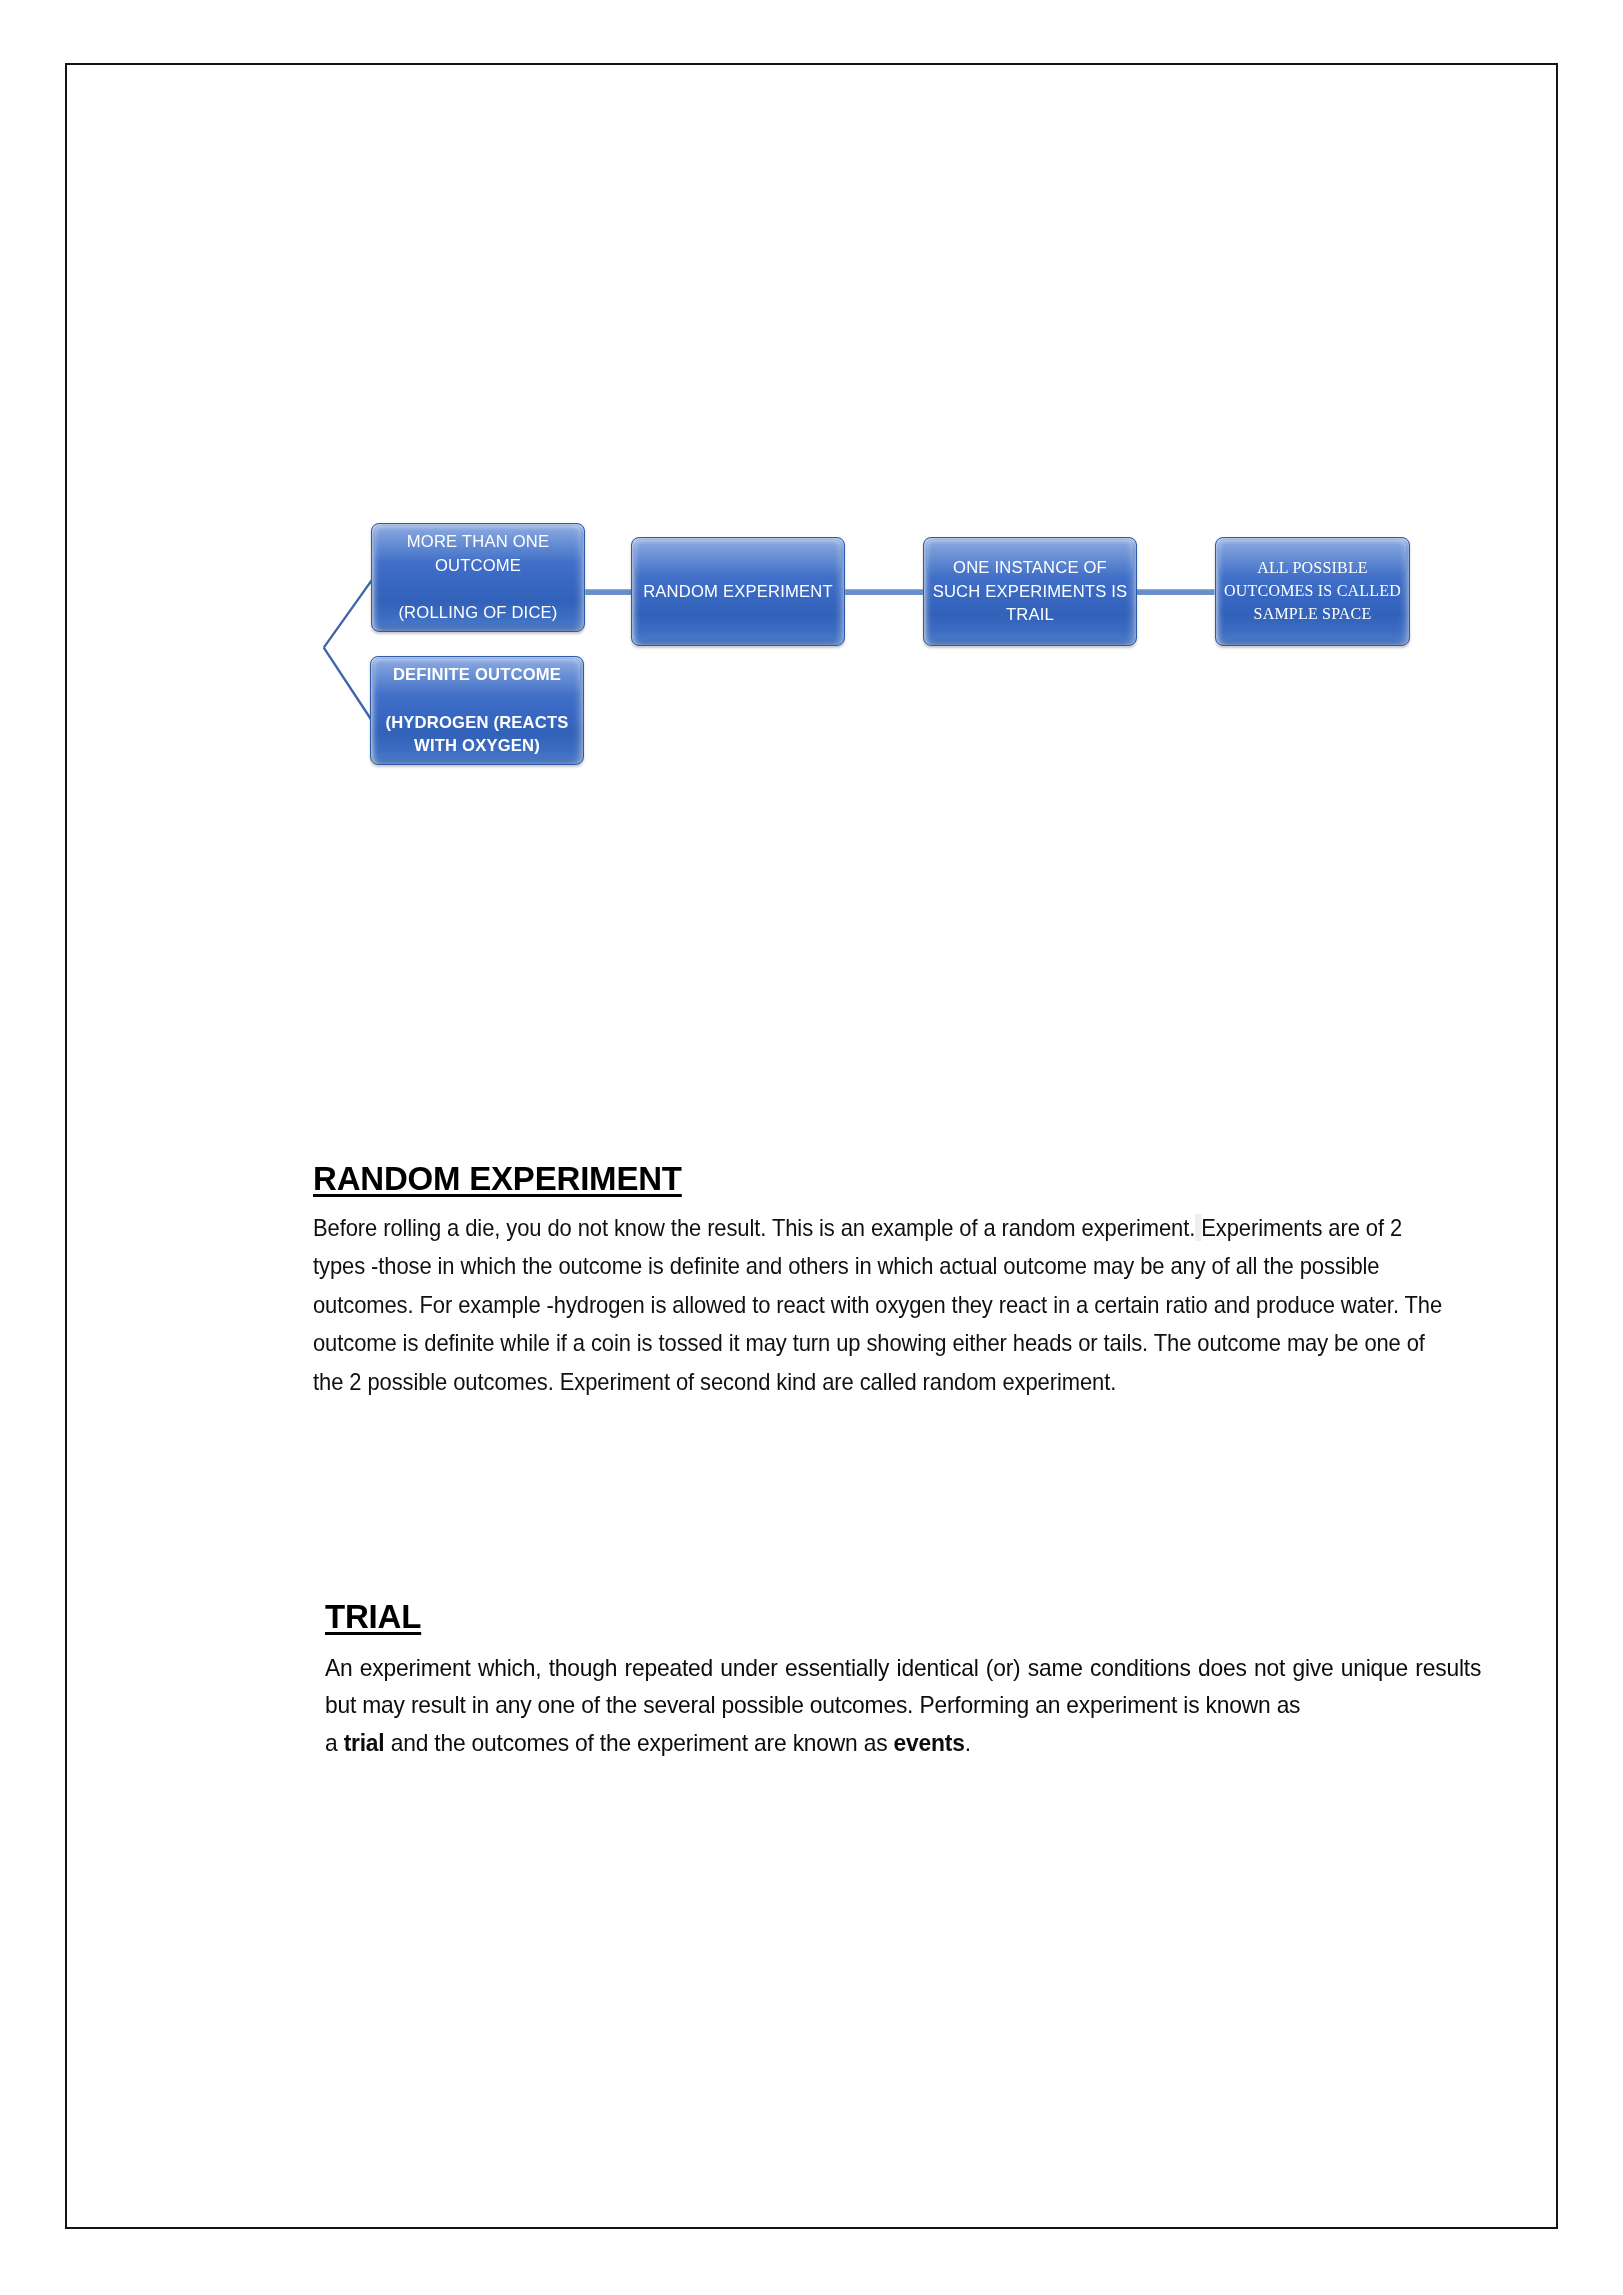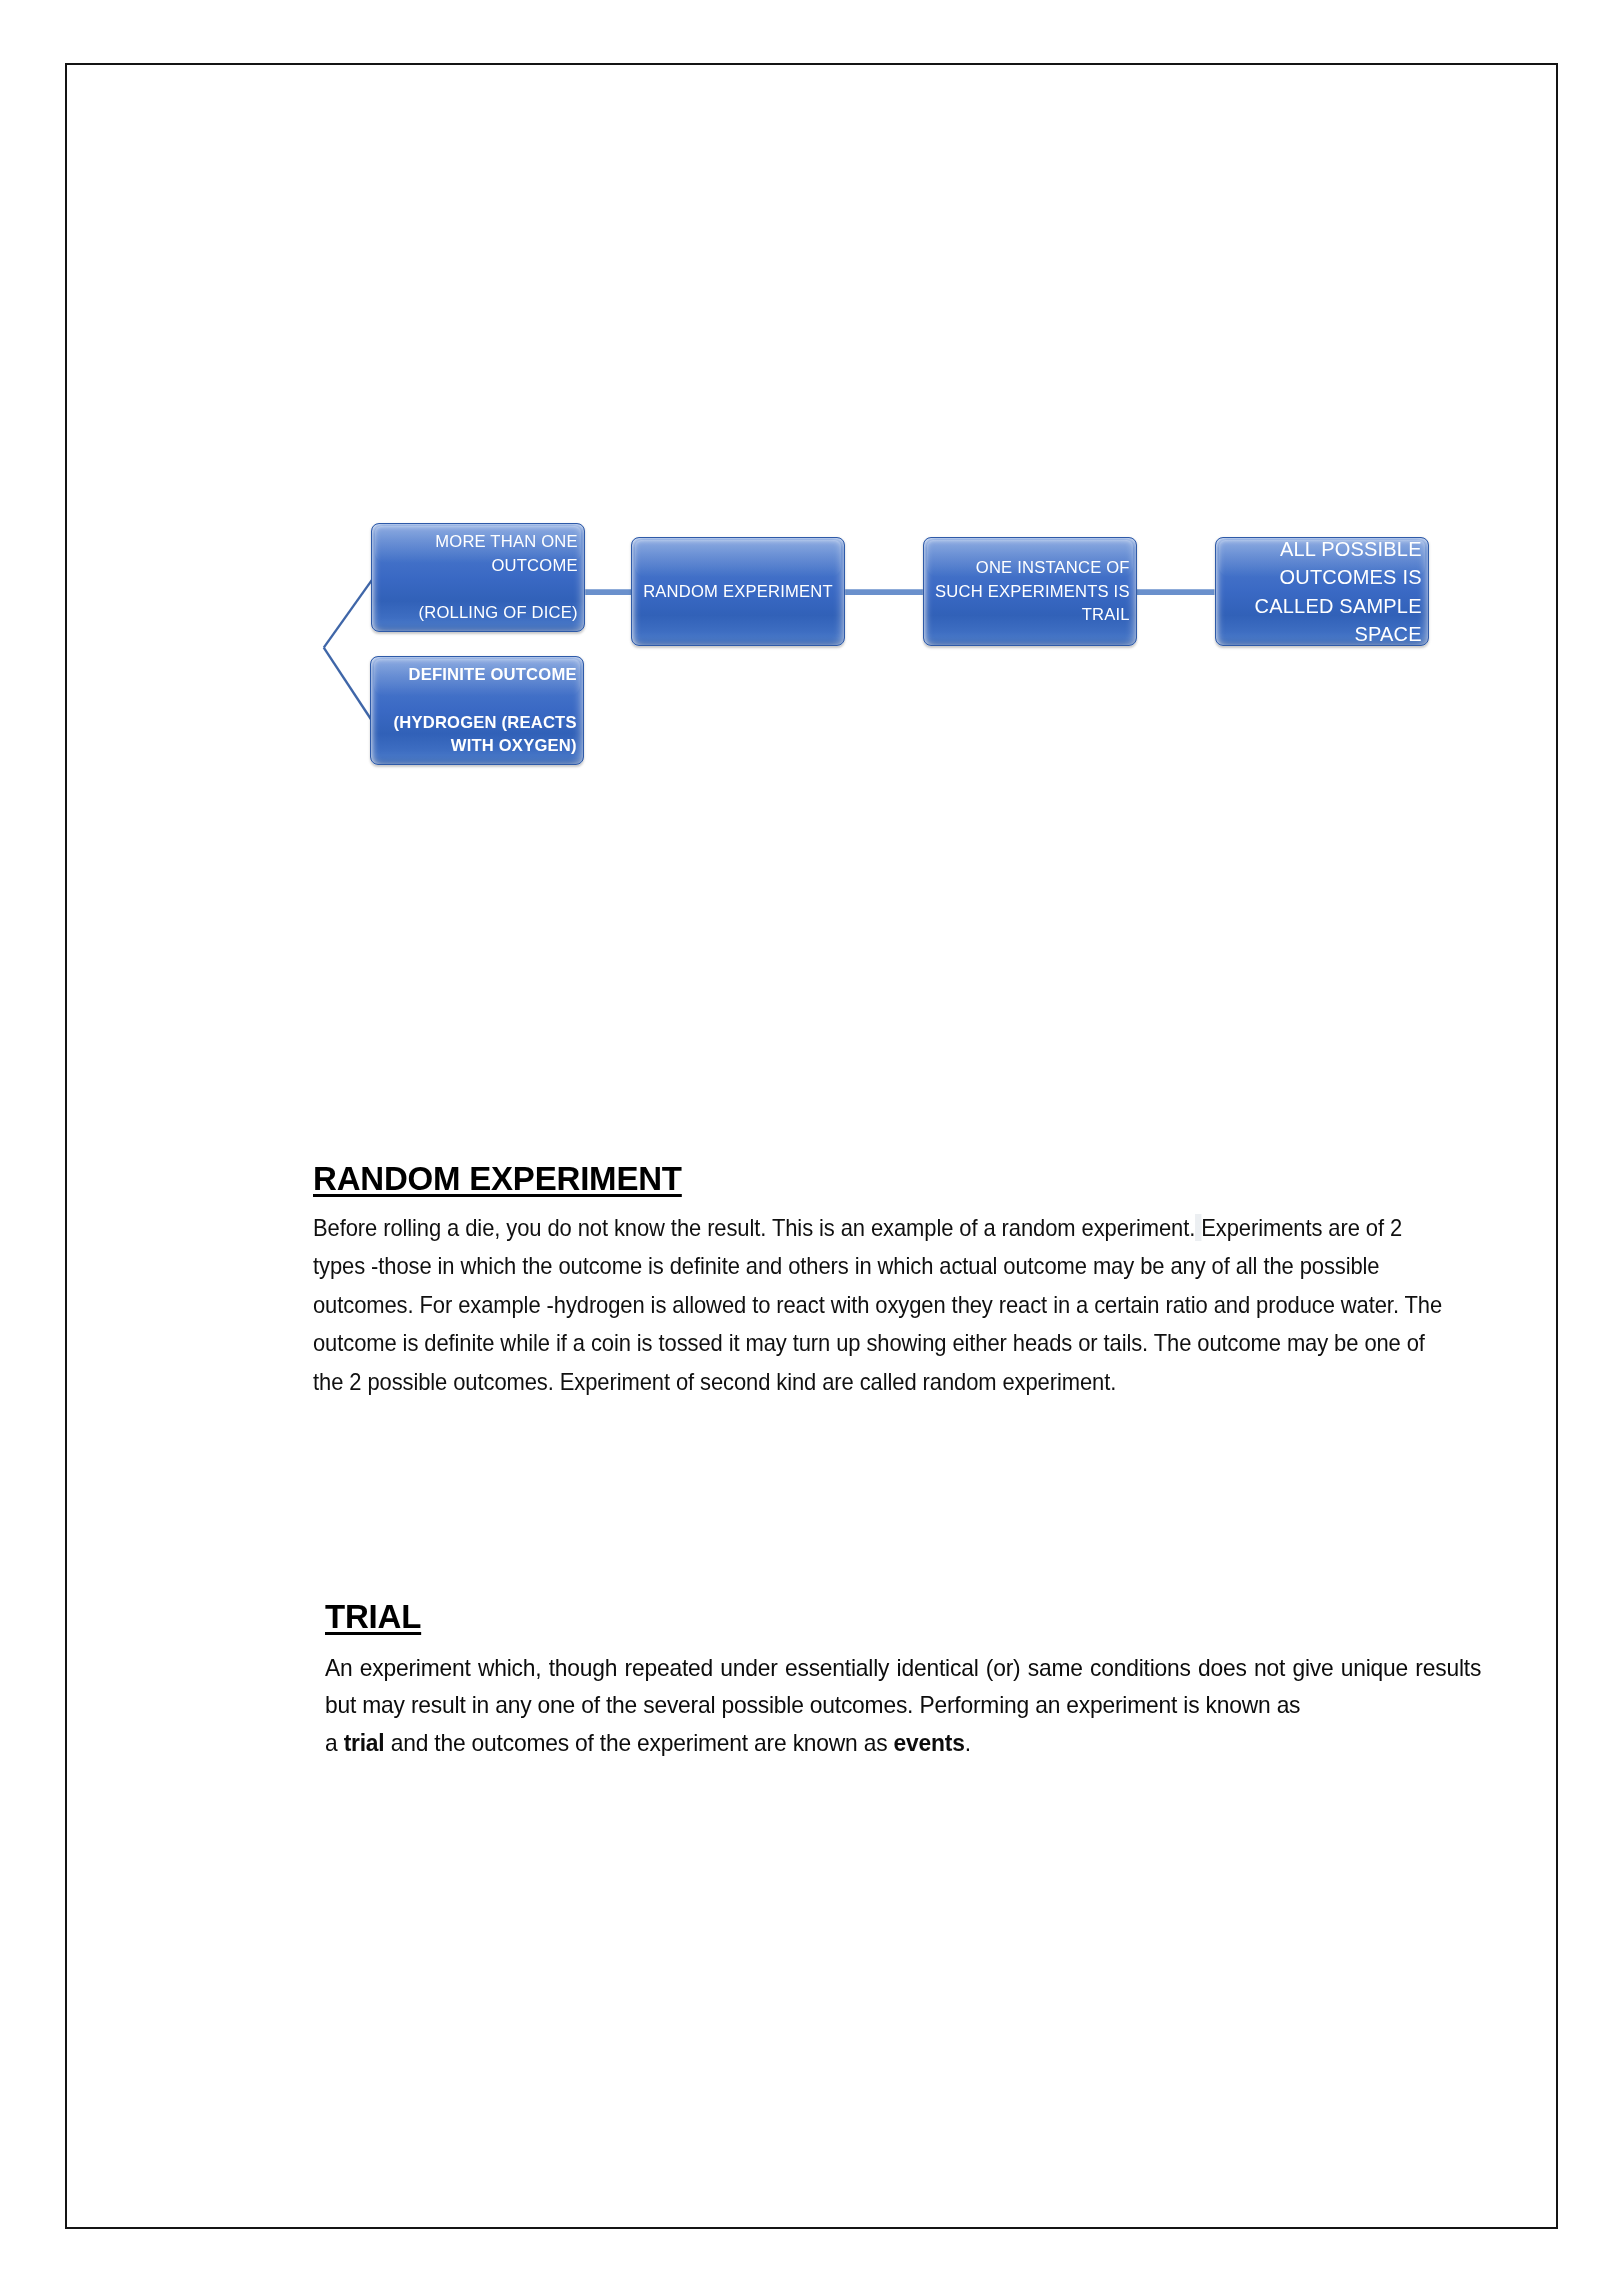--- a/index.html
+++ b/index.html
@@ -43,21 +43,21 @@
     overflow: visible;
   }
 
   .node {
     position: absolute;
     box-sizing: border-box;
     border-radius: 8px;
     display: flex;
     align-items: center;
     justify-content: center;
-    text-align: right;
+    text-align: center;
     color: #ffffff;
     font-family: "Liberation Sans", sans-serif;
     letter-spacing: 0.2px;
     line-height: 1.42;
     padding: 3.2px 6.3px;
     background:
       linear-gradient(to bottom,
         #5b87d4 0%,
         #4b79cc 16%,
         #3a69c4 50%,
@@ -83,21 +83,21 @@
     background: linear-gradient(to bottom, rgba(255,255,255,0.30), rgba(255,255,255,0.0));
     pointer-events: none;
   }
 
   
   #node-experiments      { left: 43px;  top: 528px; width: 214px; height: 109px; font-size: 16.6px; }
   #node-more-than-one    { left: 304px; top: 458px; width: 214px; height: 109px; font-size: 16.6px; }
   #node-definite-outcome { left: 303px; top: 591px; width: 214px; height: 109px; font-size: 16.6px; font-weight: bold; }
   #node-random-exp       { left: 564px; top: 472px; width: 214px; height: 109px; font-size: 16.6px; }
   #node-one-instance     { left: 856px;top: 472px; width: 214px; height: 109px; font-size: 16.6px; }
-  #node-sample-space     { left: 1148px;top: 472px; width: 214px; height: 109px; font-size: 20px; }
+  #node-sample-space     { left: 1148px;top: 472px; width: 195px; height: 109px; font-size: 16px; font-family: Liberation Serif, serif; }
 
   
   .section {
     position: absolute;
     color: #000000;
   }
   .heading {
     font-family: "Liberation Sans", sans-serif;
     font-weight: bold;
     color: #000000;

